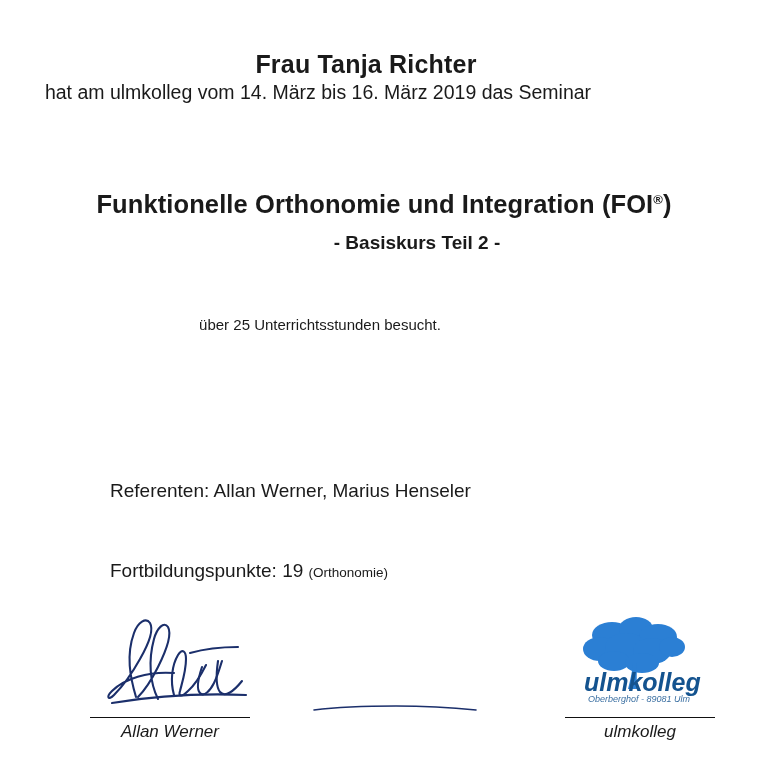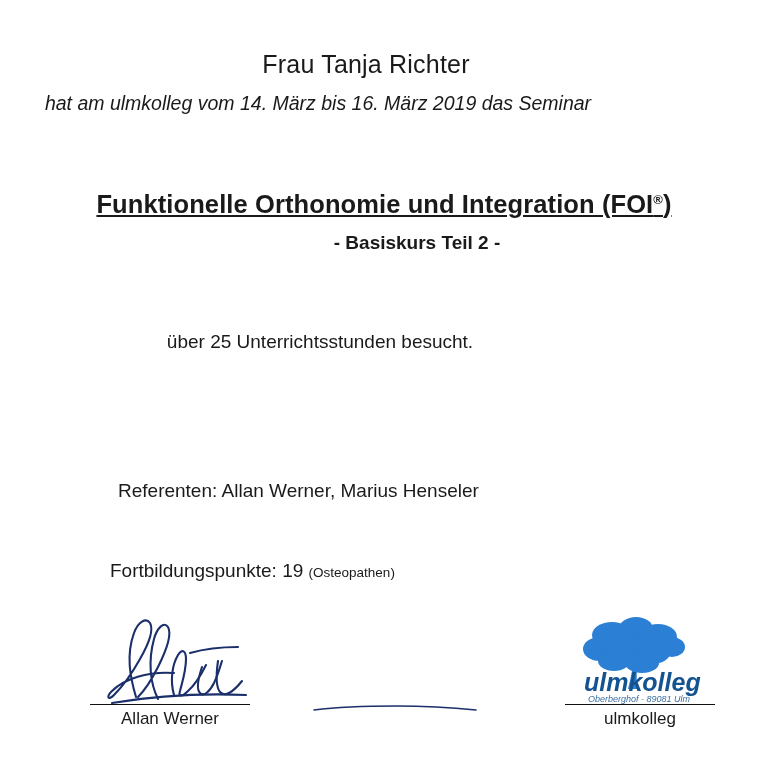--- a/index.html
+++ b/index.html
@@ -22,93 +22,92 @@
   }
 
   
   .recipient {
     position: absolute;
     top: 50px;
     left: 0;
     width: 732px;
     text-align: center;
     font-size: 25px;
-    font-weight: normal;
+    font-weight: bold;
     letter-spacing: 0.2px;
   }
   .attendance-line {
     position: absolute;
-    top: 92px;
+    top: 81px;
     left: 0;
     width: 636px;
     text-align: center;
     font-size: 19.5px;
     font-weight: normal;
-    font-style: italic;
   }
 
   
   .seminar-title {
     position: absolute;
     top: 190px;
     left: 0;
     width: 768px;
     text-align: center;
     font-size: 25.5px;
     font-weight: bold;
     letter-spacing: 0.1px;
-    text-decoration: underline;
   }
   .seminar-title sup {
     font-size: 13px;
     vertical-align: super;
     font-weight: bold;
   }
   .seminar-subtitle {
     position: absolute;
     top: 232px;
     left: 0;
     width: 768px;
     text-align: center;
     font-size: 19px;
     font-weight: bold;
     margin-left: 33px;
   }
 
   
   .hours-line {
     position: absolute;
-    top: 331px;
+    top: 316px;
     left: 0;
     width: 640px;
     text-align: center;
-    font-size: 19px;
+    font-size: 15px;
   }
 
   
   .lecturers {
     position: absolute;
     top: 480px;
-    left: 118px;
+    left: 110px;
     font-size: 19px;
   }
   .points {
     position: absolute;
     top: 560px;
     left: 110px;
     font-size: 19px;
   }
   .points .qualifier {
     font-size: 13.5px;
   }
 
   
   .sig-block {
     position: absolute;
-    bottom: 39px;
+    bottom: 26px;
+    font-style: italic;
   }
   .sig-line {
     border-top: 1.6px solid #111;
     width: 160px;
   }
   .sig-name {
     text-align: center;
     font-size: 17px;
     width: 160px;
     padding-top: 4px;
@@ -160,21 +159,21 @@
   </div>
 
   <div class="seminar-subtitle">- Basiskurs Teil 2 -</div>
 
   <div class="hours-line">über 25 Unterrichtsstunden besucht.</div>
 
   <div class="lecturers">Referenten: Allan Werner, Marius Henseler</div>
 
   <div class="points">
     <span>Fortbildungspunkte: 19</span>
-    <span class="qualifier">(Osteopathen)</span>
+    <span class="qualifier">(Orthonomie)</span>
   </div>
 
   <svg class="signature-scribble" id="scribble-left" viewBox="0 0 200 125">
     <g fill="none" stroke="#1b2f6b" stroke-width="2.1" stroke-linecap="round" stroke-linejoin="round">
       <path d="M58 98 C52 78 48 56 56 34 C60 23 68 18 72 24 C76 31 70 46 62 60 C52 78 42 90 36 96 C30 102 28 98 34 92 C46 80 70 72 96 74"></path>
       <path d="M80 100 C72 84 70 62 76 40 C79 29 86 22 90 28 C94 35 88 52 80 68 C72 84 64 94 60 98"></path>
       <path d="M96 96 C92 82 94 66 100 56 C104 49 108 52 108 60 C108 72 104 84 102 92 C100 98 104 98 110 92 C118 85 124 74 128 66"></path>
       <path d="M124 68 C120 80 118 90 122 94 C126 98 132 92 136 84 C140 76 142 68 144 62"></path>
       <path d="M140 62 C138 76 138 88 142 93 C147 99 156 92 164 82"></path>
       <path d="M112 54 C126 50 144 48 160 48"></path>

